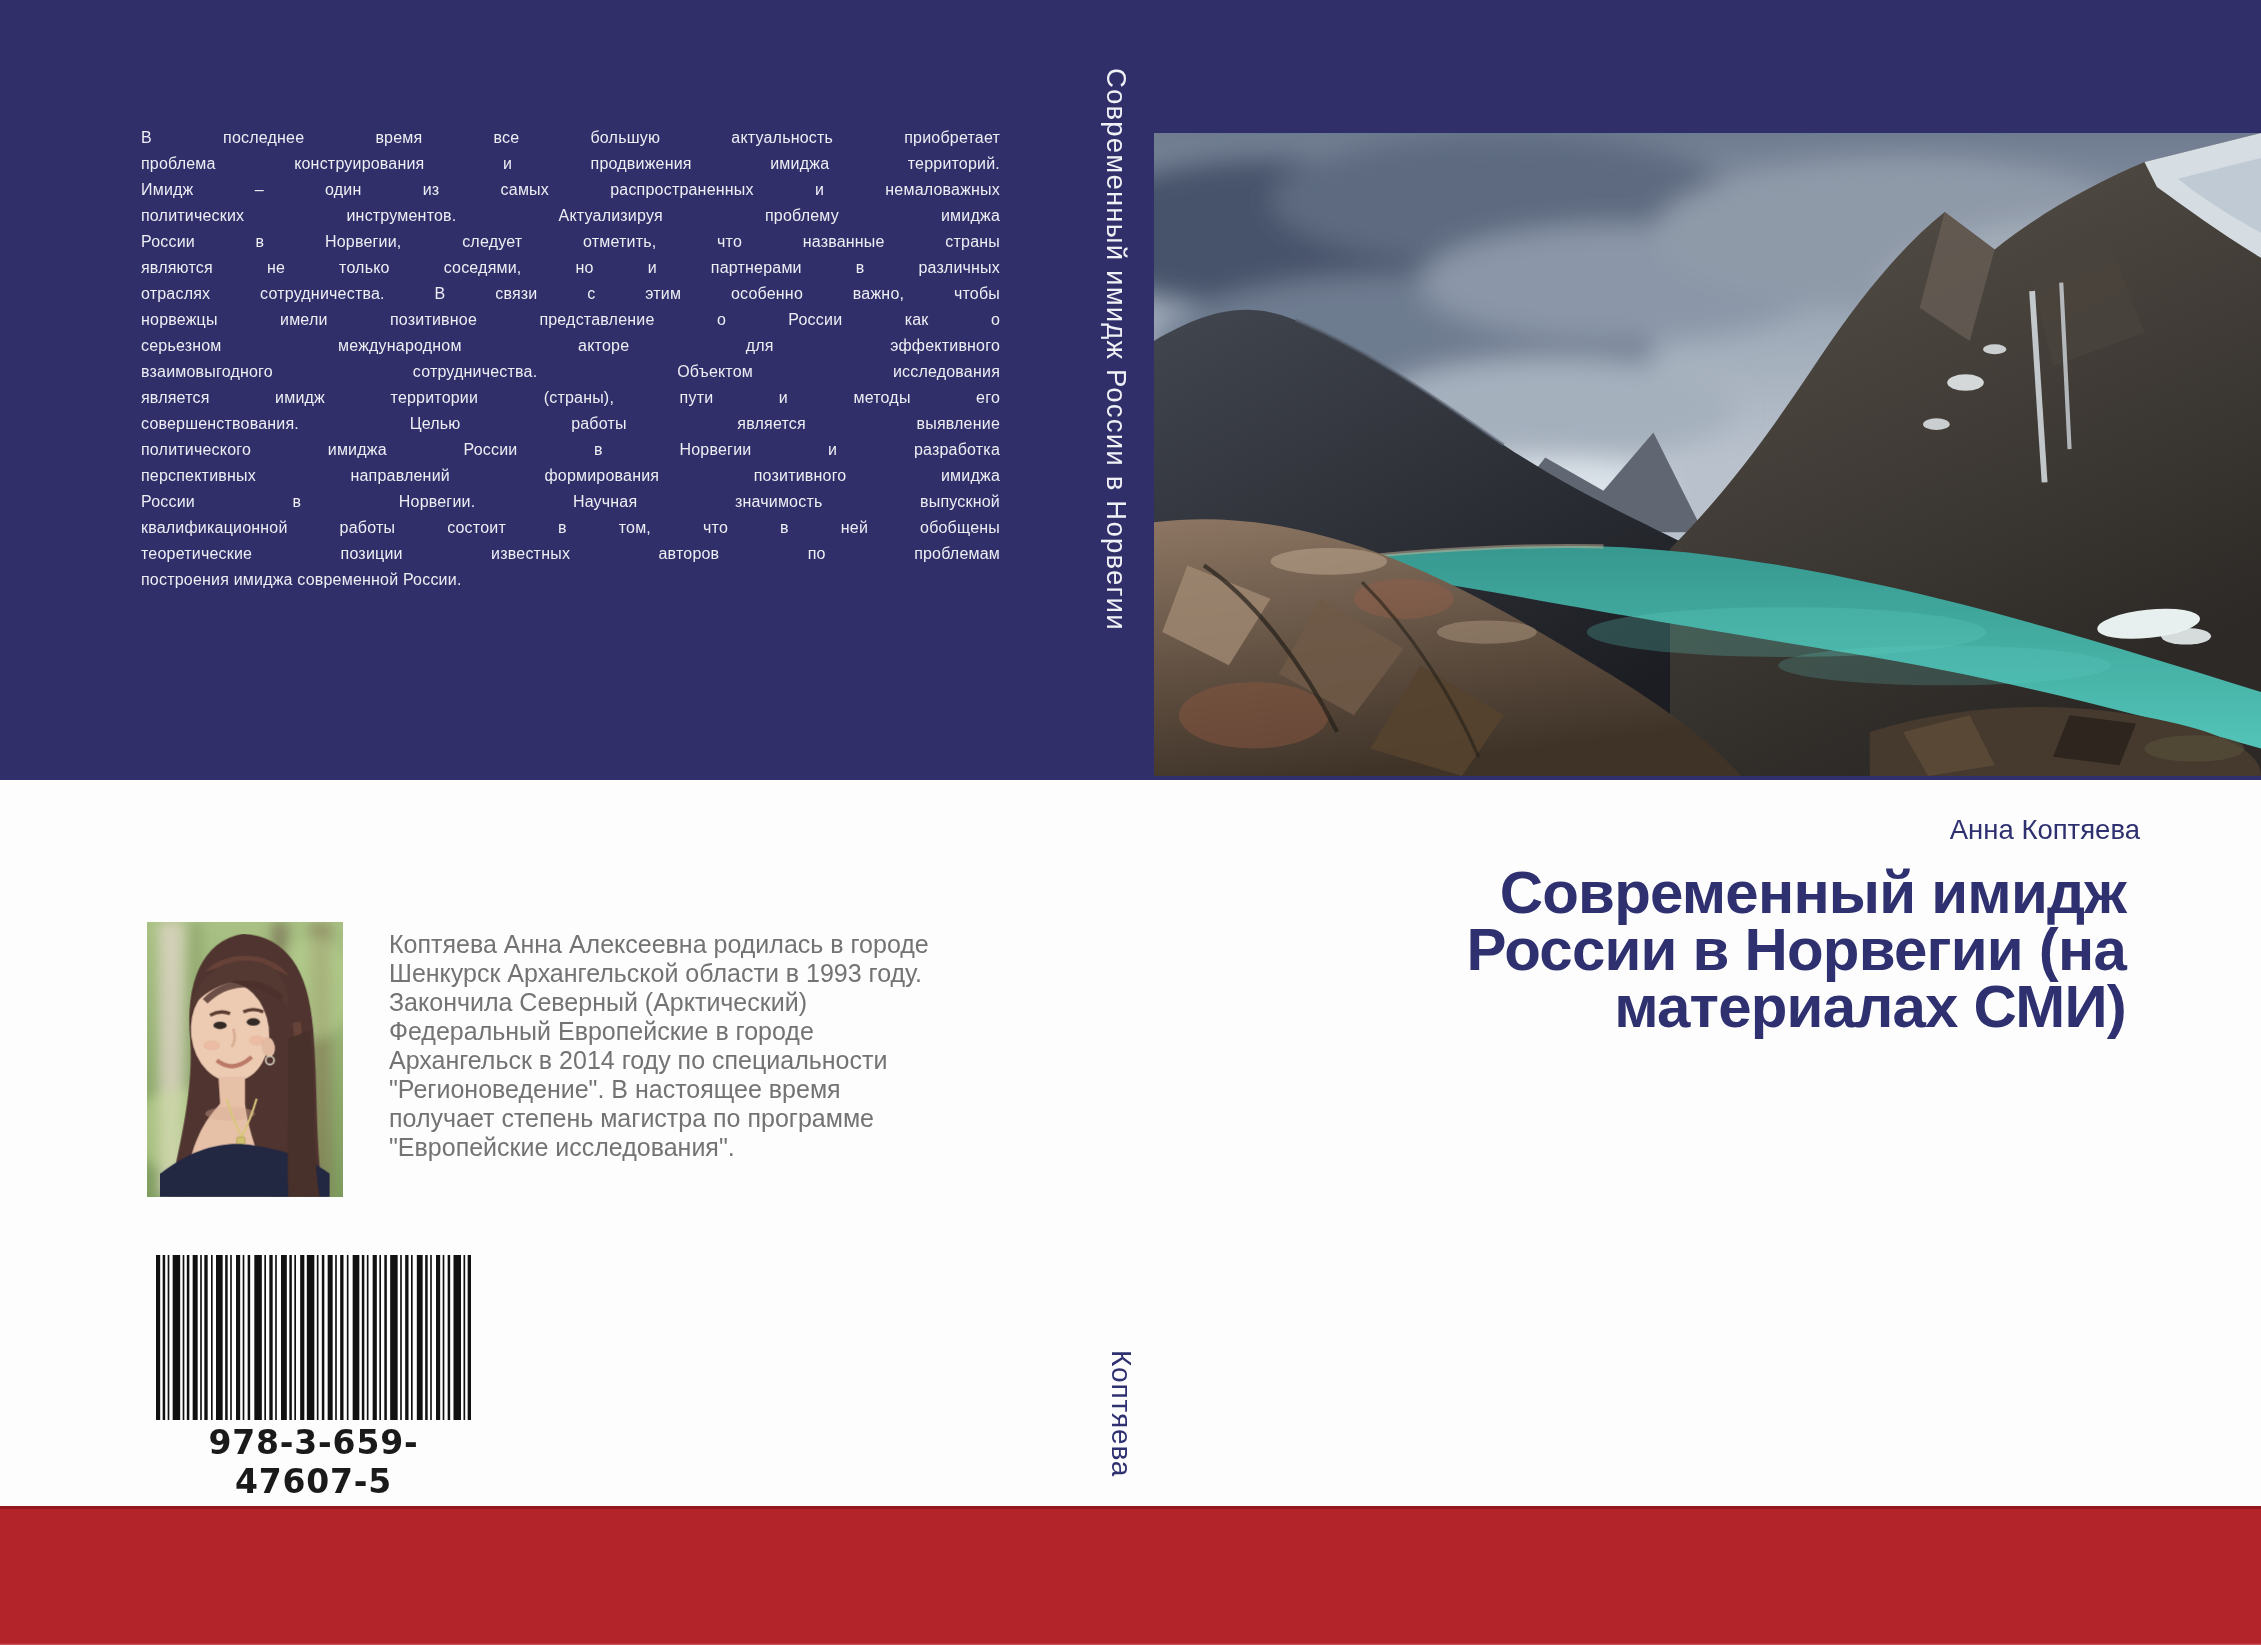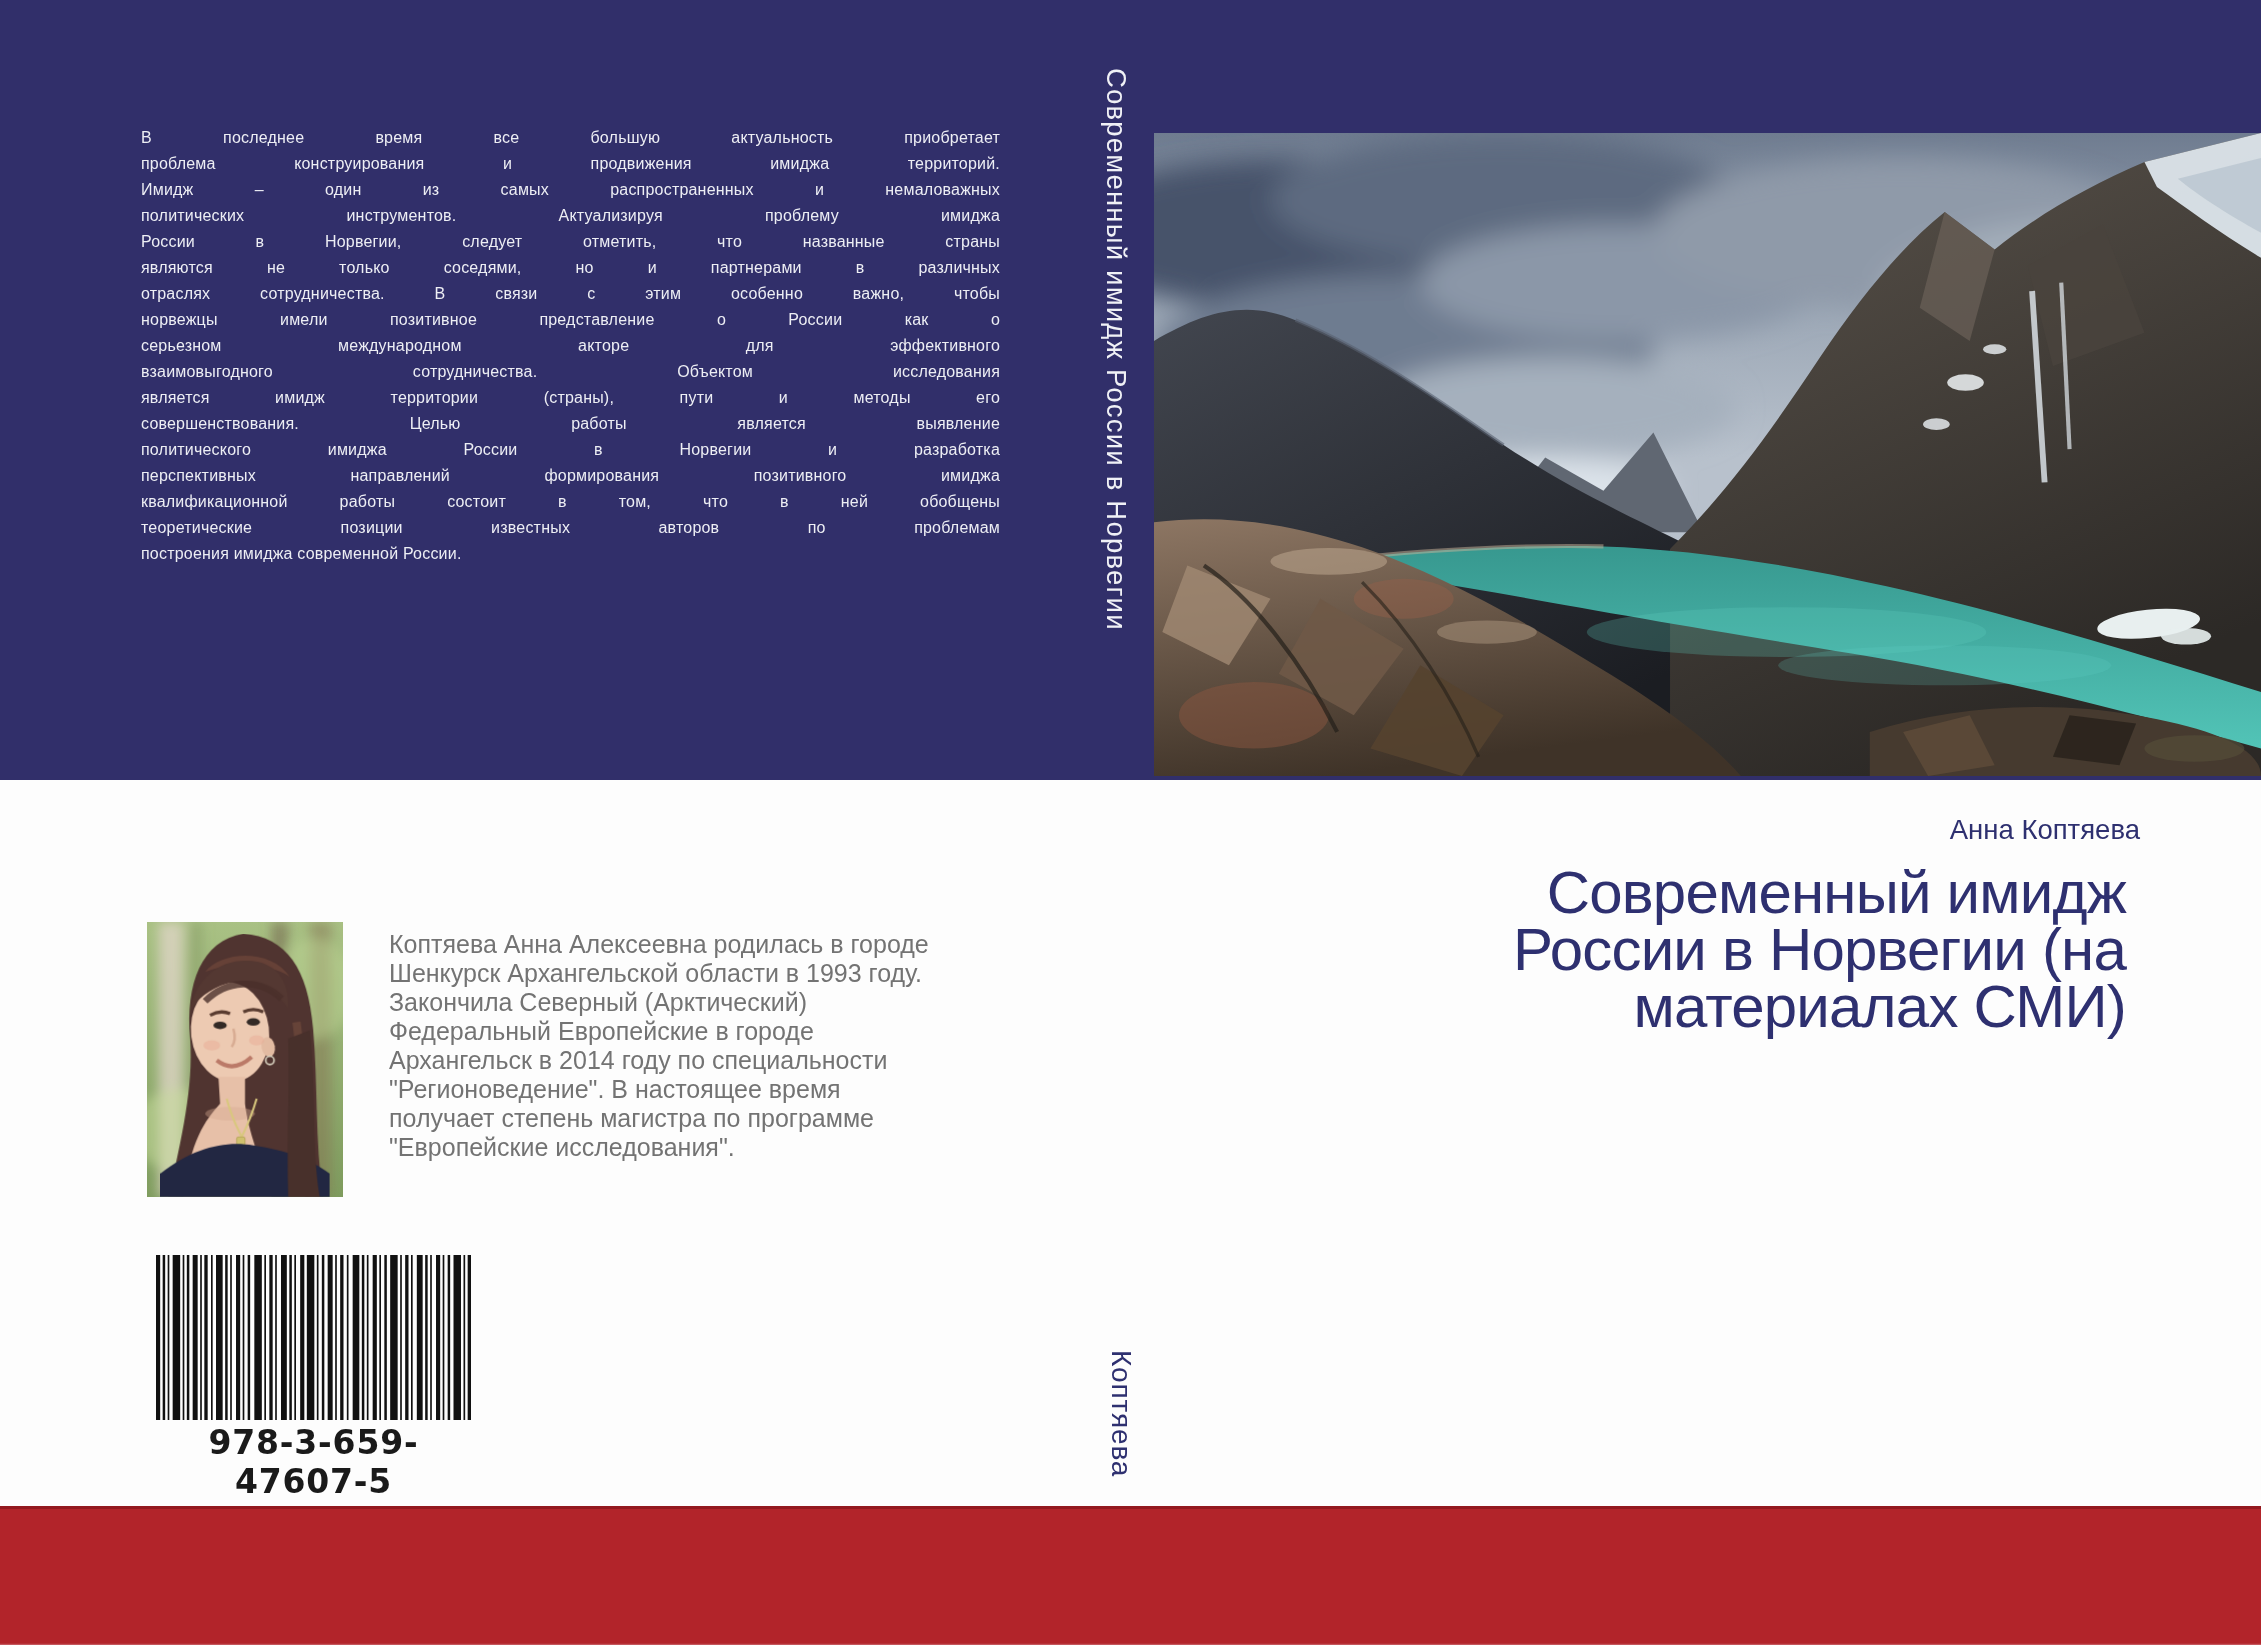--- a/index.html
+++ b/index.html
@@ -16,21 +16,21 @@
   .spine-title{position:absolute;left:1100px;top:68px;height:599px;writing-mode:vertical-rl;
                text-orientation:mixed;font-size:27.5px;letter-spacing:1.2px;color:#f0f1f6;}
   .spine-author{position:absolute;left:1105px;top:1350px;height:150px;writing-mode:vertical-rl;
                 text-orientation:mixed;font-size:28px;letter-spacing:0.8px;color:#2e3070;}
   
   .cover-photo{position:absolute;left:1154px;top:133px;width:1107px;height:643px;}
   .cover-photo svg{display:block;width:100%;height:100%;}
   
   .front-author{position:absolute;right:121px;top:814px;font-size:27.5px;color:#2e3070;}
   .front-title{position:absolute;right:135px;top:864px;width:915px;text-align:right;
-               color:#2e3070;font-weight:normal;font-size:60px;line-height:57px;letter-spacing:-0.8px;}
+               color:#2e3070;font-weight:bold;font-size:60px;line-height:57px;letter-spacing:-0.8px;}
   
   .author-photo{position:absolute;left:147px;top:922px;width:196px;height:275px;}
   .author-photo svg{display:block;width:100%;height:100%;}
   .bio{position:absolute;left:389px;top:930px;width:649px;font-size:25px;line-height:29px;
        color:#737373;}
   
   .barcode-block{position:absolute;left:156px;top:1255px;width:315px;}
   .barcode-block svg{display:block;}
   .isbn{margin-top:3.3px;text-align:center;font-family:"DejaVu Sans", sans-serif;font-weight:bold;
         font-size:33px;letter-spacing:0.8px;color:#1a1a1a;}
@@ -55,20 +55,21 @@
     <div class="jline">России в Норвегии, следует отметить, что названные страны</div>
     <div class="jline">являются не только соседями, но и партнерами в различных</div>
     <div class="jline">отраслях сотрудничества. В связи с этим особенно важно, чтобы</div>
     <div class="jline">норвежцы имели позитивное представление о России как о</div>
     <div class="jline">серьезном международном акторе для эффективного</div>
     <div class="jline">взаимовыгодного сотрудничества. Объектом исследования</div>
     <div class="jline">является имидж территории (страны), пути и методы его</div>
     <div class="jline">совершенствования. Целью работы является выявление</div>
     <div class="jline">политического имиджа России в Норвегии и разработка</div>
     <div class="jline">перспективных направлений формирования позитивного имиджа</div>
+    <div class="jline">России в Норвегии. Научная значимость выпускной</div>
     <div class="jline">квалификационной работы состоит в том, что в ней обобщены</div>
     <div class="jline">теоретические позиции известных авторов по проблемам</div>
     <div class="jline last">построения имиджа современной России.</div>
   </div>
 
   <div class="spine-title">Современный имидж России в Норвегии</div>
   <div class="spine-author">Коптяева</div>
 
   <div class="cover-photo">
     <svg viewBox="0 0 1330 773" preserveAspectRatio="none">

